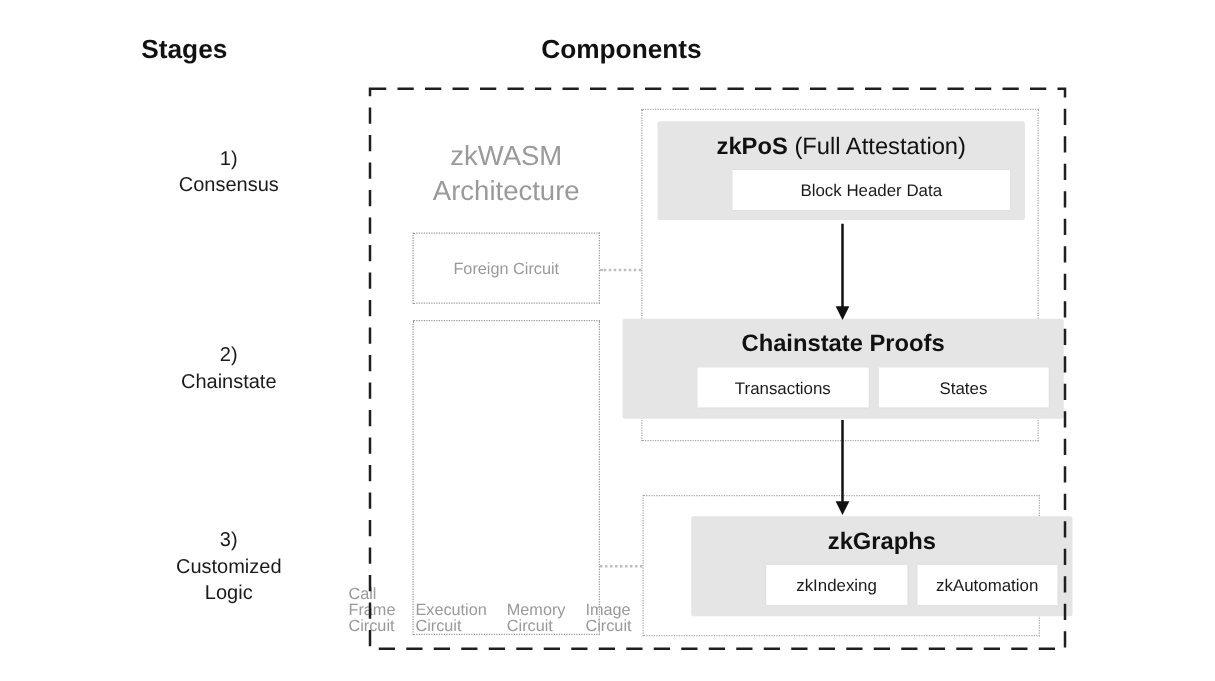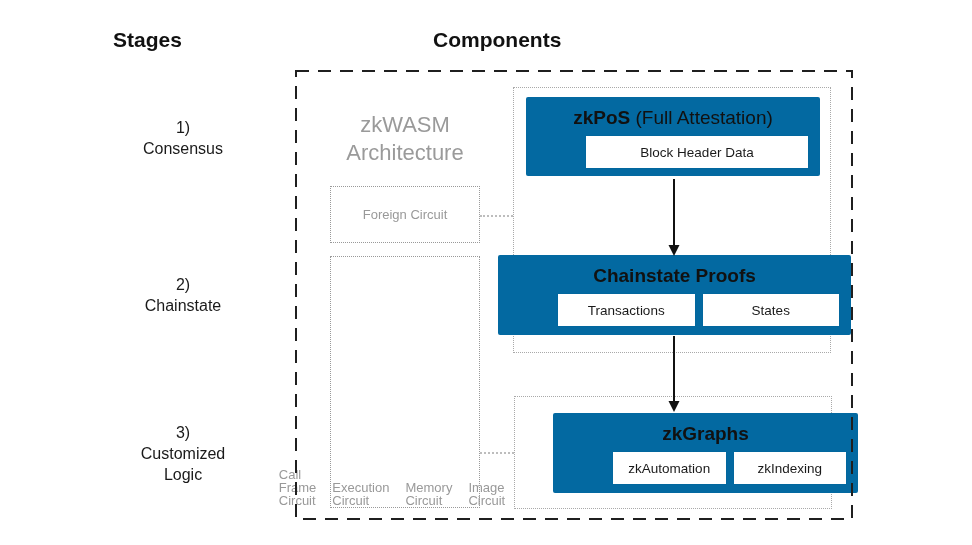--- a/index.html
+++ b/index.html
@@ -25,21 +25,21 @@
     display:flex;align-items:center;justify-content:center;}
   .circuits-group{left:330px;top:256px;width:150px;height:252px;
     display:flex;flex-direction:row;justify-content:center;align-items:flex-end;
     gap:16px;padding-right:26px;}
   .circuit-item{line-height:13px;}
 
   .dotted-container{border:1px dotted #a9a9a9;box-sizing:border-box;}
   .dotted-top{left:513px;top:87px;width:318px;height:266px;}
   .dotted-bottom{left:514px;top:396px;width:318px;height:113px;}
 
-  .comp-box{background:#0369a1;border-radius:2px;box-sizing:border-box;}
+  .comp-box{background:#e5e5e5;border-radius:2px;box-sizing:border-box;}
   .zkpos-box{left:526px;top:97px;width:294px;height:79px;}
   .chainstate-box{left:498px;top:255px;width:353px;height:80px;}
   .zkgraphs-box{left:553px;top:413px;width:305px;height:80px;}
   .comp-title{padding-top:9px;text-align:center;font-size:19px;line-height:23px;color:#111;}
   .comp-title b{font-weight:bold;}
   .comp-title.bold{font-weight:bold;}
   .comp-items{display:flex;gap:8px;margin:7px 12px 0 12px;height:32px;padding-left:48px;}
   .white-item{flex:1;background:#ffffff;display:flex;align-items:center;justify-content:center;
     font-size:13.5px;color:#1a1a1a;box-shadow:0 0 2px rgba(0,0,0,0.05);}
 
@@ -102,22 +102,22 @@
     <div class="comp-title bold">Chainstate Proofs</div>
     <div class="comp-items">
       <div class="white-item">Transactions</div>
       <div class="white-item">States</div>
     </div>
   </div>
 
   <div class="abs comp-box zkgraphs-box">
     <div class="comp-title bold">zkGraphs</div>
     <div class="comp-items">
+      <div class="white-item">zkIndexing</div>
       <div class="white-item">zkAutomation</div>
-      <div class="white-item">zkIndexing</div>
     </div>
   </div>
 
   <svg class="abs overlay" viewBox="0 0 972 545" xmlns="http://www.w3.org/2000/svg">
     <rect x="296" y="71" width="556" height="448" fill="none" stroke="#1f1f1f" stroke-width="2" stroke-dasharray="13 9"></rect>
     <g>
       <line x1="674" y1="179" x2="674" y2="246" stroke="#111111" stroke-width="2"></line>
       <polygon points="668.5,245 679.5,245 674,256" fill="#111111"></polygon>
     </g>
     <g>

